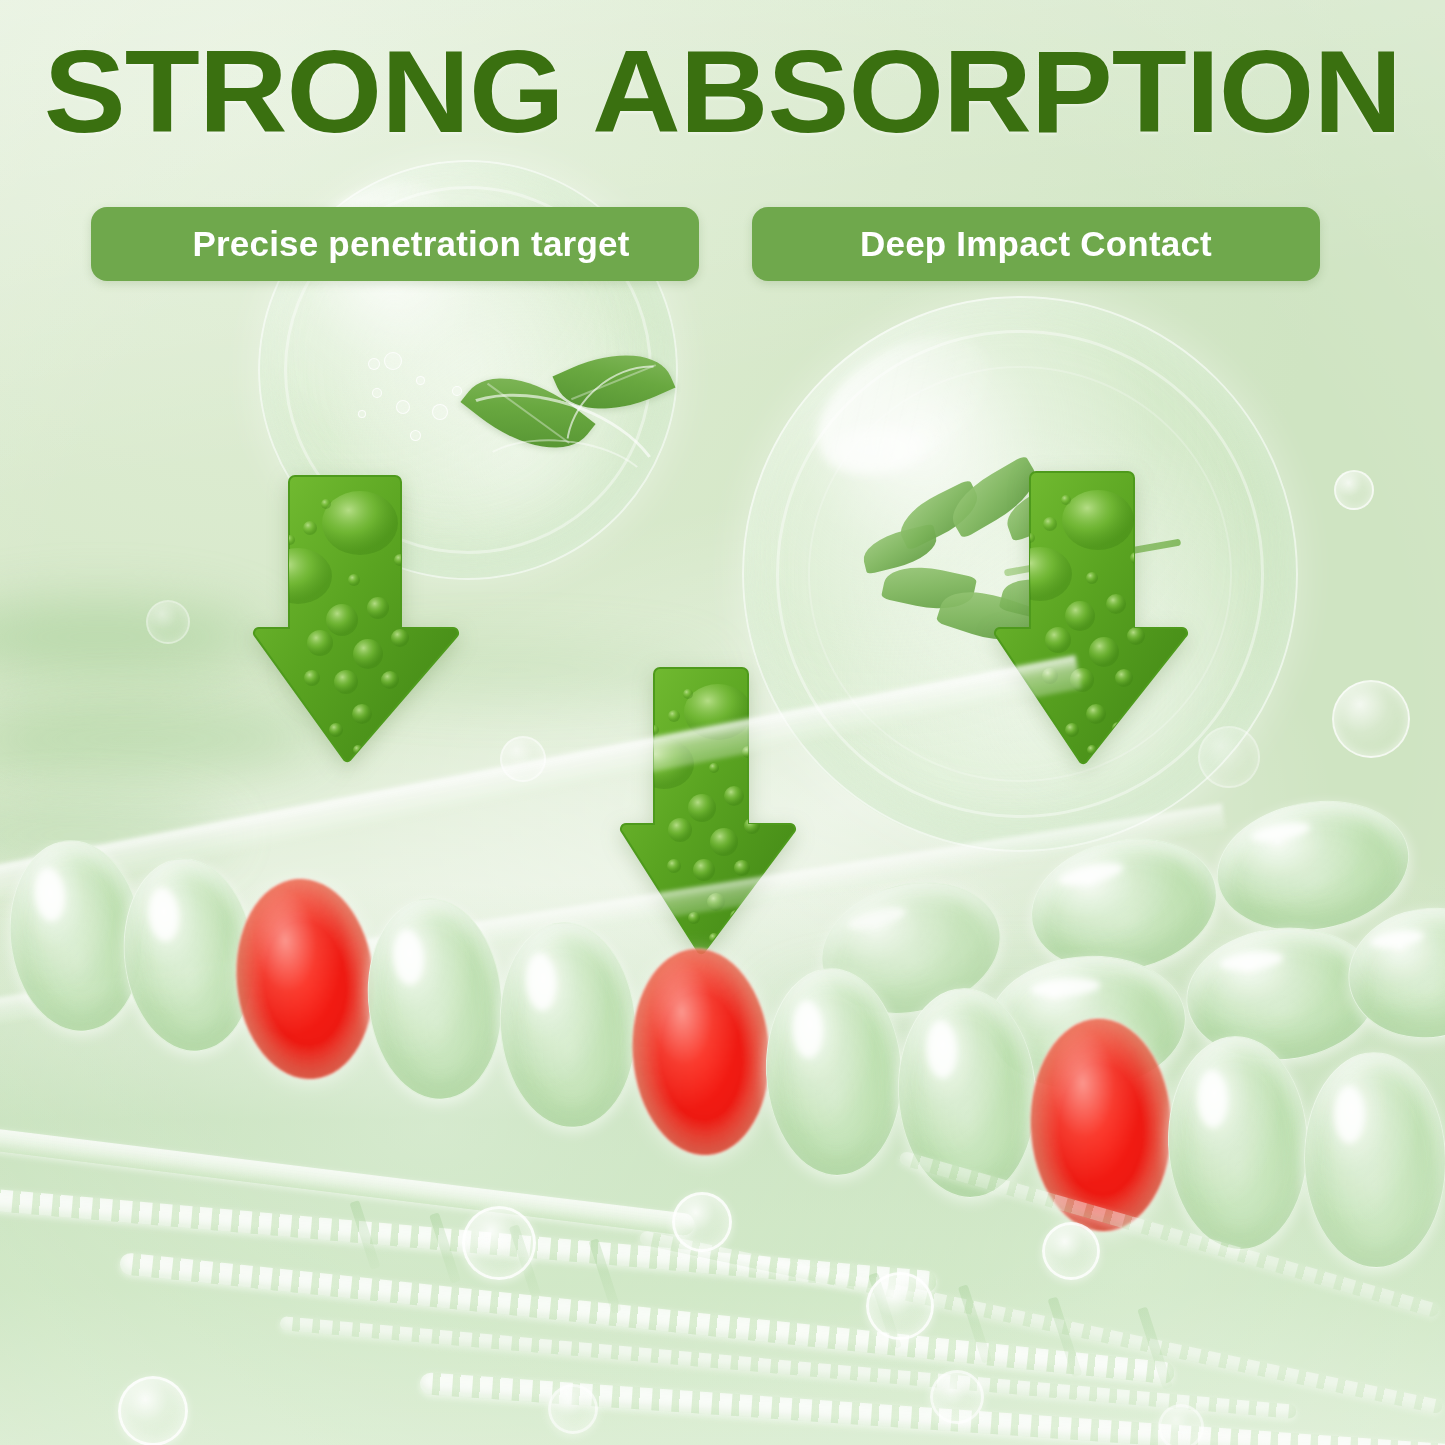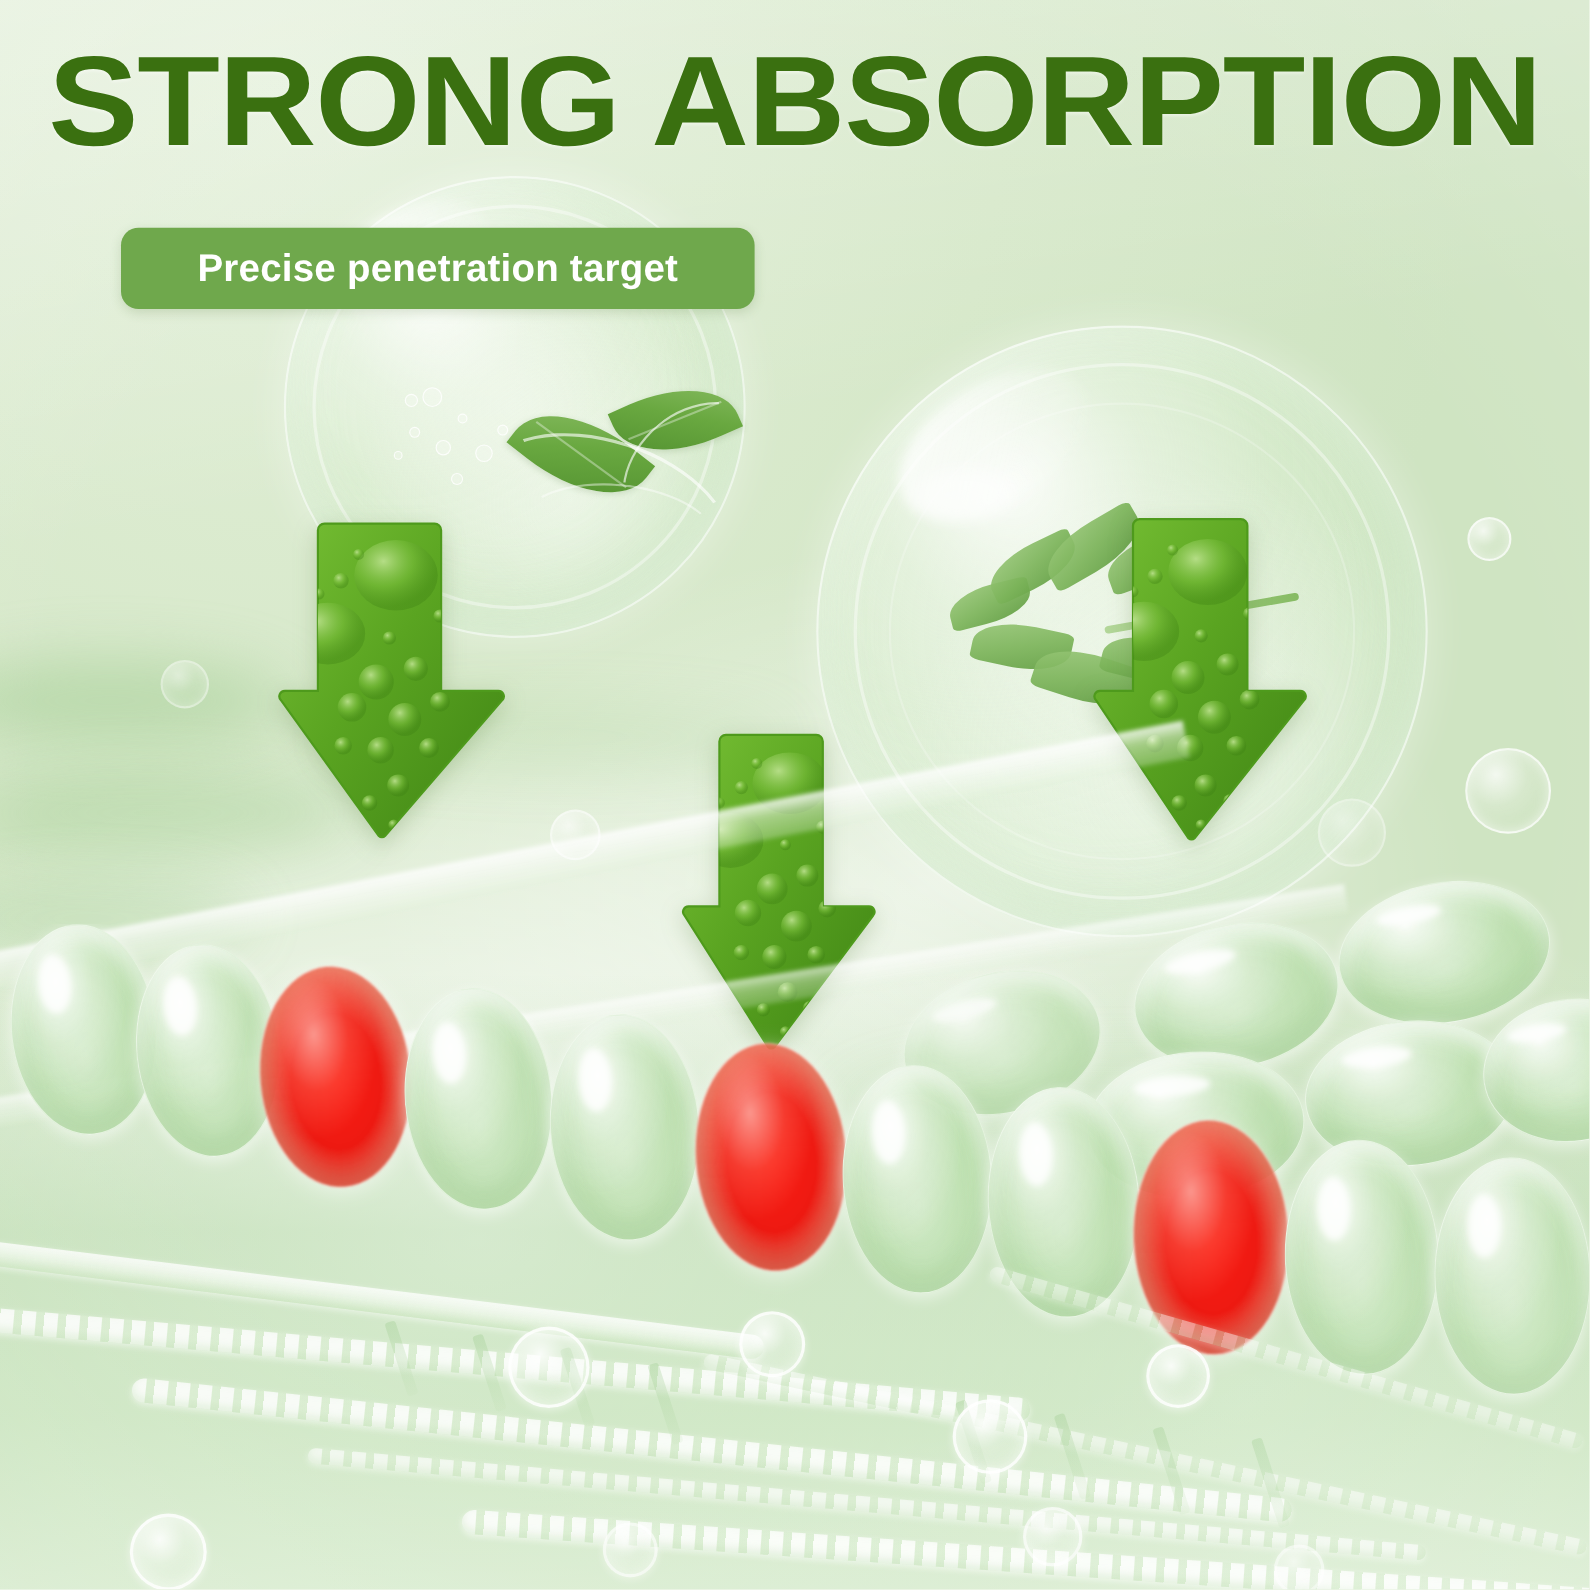--- a/index.html
+++ b/index.html
@@ -63,21 +63,21 @@
     display:flex;align-items:center;justify-content:center;
     box-shadow:0 3px 10px rgba(70,110,45,.18);
   }
   .pill span{
     color:#ffffff;
     font-weight:700;
     font-size:35px;
     letter-spacing:.2px;
     white-space:nowrap;
   }
-  #pill-left{left:110px;top:207px;width:576px;}
+  #pill-left{left:91px;top:207px;width:576px;padding-left:32px;}
   #pill-right{left:752px;top:207px;width:568px;}
 
   
   .sphere{
     position:absolute;border-radius:50%;
     background:
       radial-gradient(circle at 32% 26%, rgba(255,255,255,.85) 0%, rgba(255,255,255,.30) 22%, rgba(255,255,255,.06) 42%, rgba(255,255,255,0) 58%),
       radial-gradient(circle at 62% 70%, rgba(255,255,255,.42) 0%, rgba(255,255,255,0) 50%),
       radial-gradient(circle at 50% 50%, rgba(236,248,230,.50) 0%, rgba(214,238,205,.42) 62%, rgba(196,229,184,.50) 86%, rgba(228,245,220,.70) 100%);
     box-shadow:
@@ -513,14 +513,17 @@
   <div class="bigdrop" style="left:1158px;top:1404px;width:40px;height:40px;opacity:.7;"></div>
 
   <div class="vignette"></div>
 
   <div class="title">STRONG ABSORPTION</div>
 
   <div class="pill" id="pill-left">
     <span>Precise penetration target</span>
   </div>
 
+  <div class="pill" id="pill-right">
+    <span>Deep Impact Contact</span>
+  </div>
 
 </div>
 
 </body></html>

